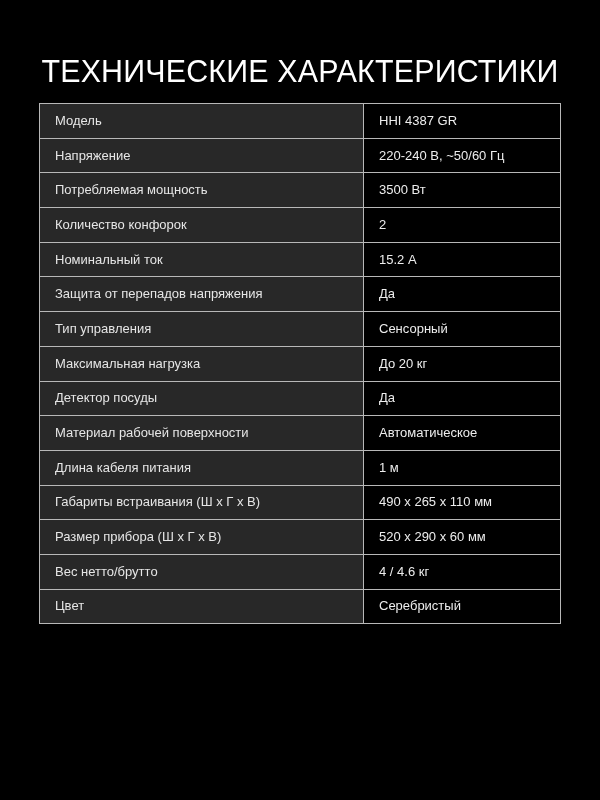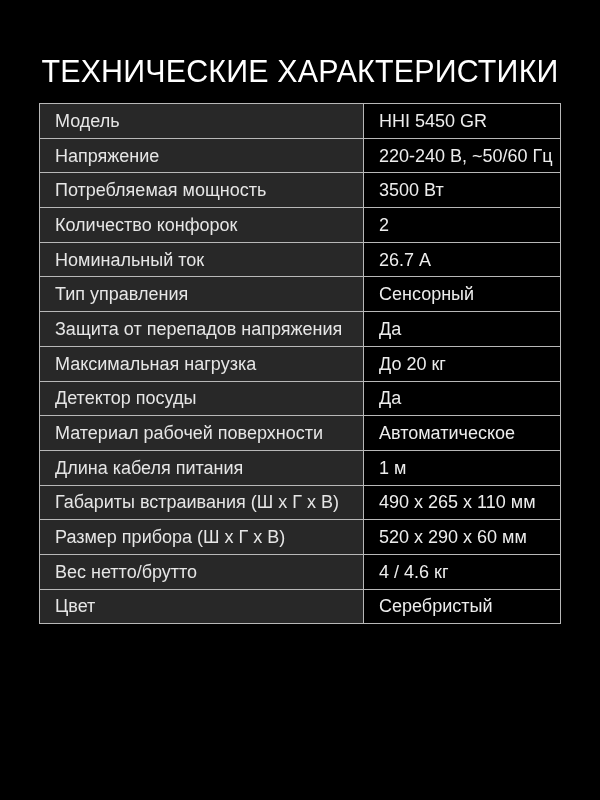--- a/index.html
+++ b/index.html
@@ -34,21 +34,21 @@
       left: 39px;
       top: 103px;
       width: 522px;
       border-collapse: collapse;
       table-layout: fixed;
     }
     .spec-table td {
       border: 1.5px solid #b8b8b8;
       height: 33.7px;
       padding: 0 0 0 15px;
-      font-size: 18px;
+      font-size: 13px;
       line-height: 18px;
       vertical-align: middle;
       white-space: nowrap;
       overflow: hidden;
     }
     .spec-table td.label {
       width: 308px;
       background: #282828;
       color: #e6e6e6;
     }
@@ -59,45 +59,45 @@
   </style>
 </head>
 <body>
 
 <h1 class="title">ТЕХНИЧЕСКИЕ ХАРАКТЕРИСТИКИ</h1>
 
 <table class="spec-table">
   <tbody>
     <tr>
       <td class="label">Модель</td>
-      <td class="value">HHI 5450 GR</td>
+      <td class="value">HHI 4387 GR</td>
     </tr>
     <tr>
       <td class="label">Напряжение</td>
       <td class="value">220-240 В, ~50/60 Гц</td>
     </tr>
     <tr>
       <td class="label">Потребляемая мощность</td>
       <td class="value">3500 Вт</td>
     </tr>
     <tr>
       <td class="label">Количество конфорок</td>
       <td class="value">2</td>
     </tr>
     <tr>
       <td class="label">Номинальный ток</td>
-      <td class="value">26.7 А</td>
+      <td class="value">15.2 А</td>
+    </tr>
+    <tr>
+      <td class="label">Защита от перепадов напряжения</td>
+      <td class="value">Да</td>
     </tr>
     <tr>
       <td class="label">Тип управления</td>
       <td class="value">Сенсорный</td>
-    </tr>
-    <tr>
-      <td class="label">Защита от перепадов напряжения</td>
-      <td class="value">Да</td>
     </tr>
     <tr>
       <td class="label">Максимальная нагрузка</td>
       <td class="value">До 20 кг</td>
     </tr>
     <tr>
       <td class="label">Детектор посуды</td>
       <td class="value">Да</td>
     </tr>
     <tr>

